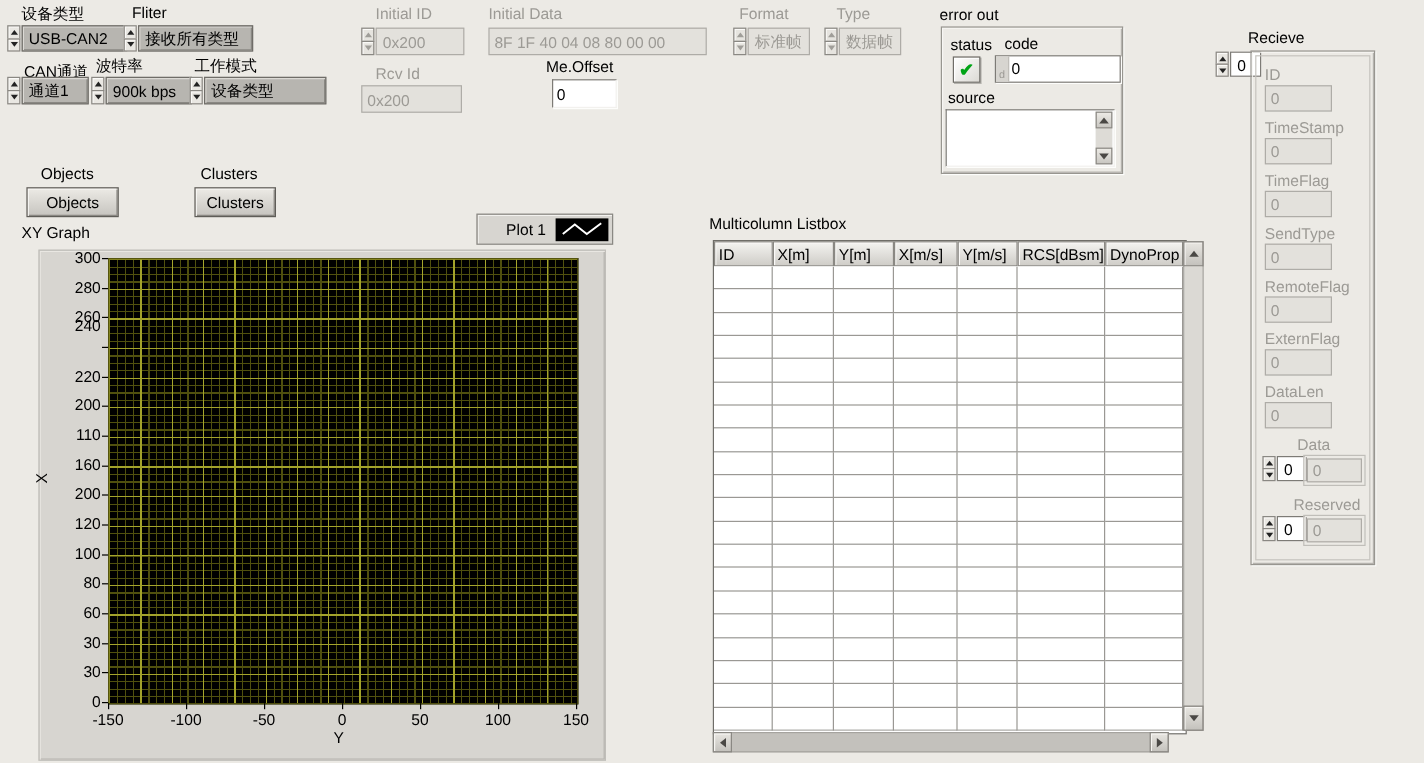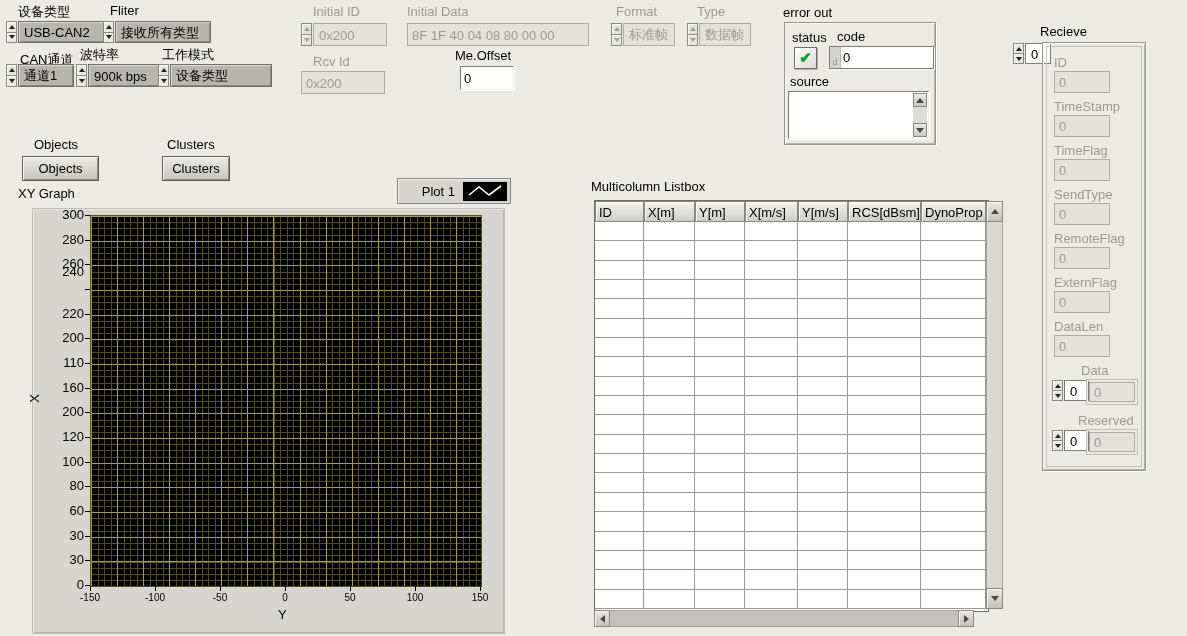--- a/index.html
+++ b/index.html
@@ -33,21 +33,21 @@
   
   .graph-widget{position:absolute;background:#d7d5d0;border:1px solid #c0beb9;box-shadow:inset 1px 1px 0 #e9e7e2, inset -1px -1px 0 #b5b3ae;}
   .plotarea{position:absolute;background-color:#000;border:1px solid #55550f;
     background-image:
       repeating-linear-gradient(to right,#a3a32b 0px,#a3a32b 1px,transparent 1px,transparent 26.07px),
       repeating-linear-gradient(to bottom,#a3a32b 0px,#a3a32b 1px,transparent 1px,transparent 24.67px),
       repeating-linear-gradient(to right,#50500e 0px,#50500e 1px,transparent 1px,transparent 6.52px),
       repeating-linear-gradient(to bottom,#50500e 0px,#50500e 1px,transparent 1px,transparent 6.17px);
   }
   .ytick-label{position:absolute;width:42px;text-align:right;font-size:13px;color:#000;}
-  .xtick-label{position:absolute;width:56px;text-align:center;font-size:10px;color:#000;}
+  .xtick-label{position:absolute;width:56px;text-align:center;font-size:13px;color:#000;}
   .ytick-mark{position:absolute;width:5px;height:1px;background:#000;}
   .xtick-mark{position:absolute;width:1px;height:5px;background:#000;}
   .legend{position:absolute;background:#d7d5d0;border:1px solid #8a8883;box-shadow:inset 1px 1px 0 #f3f2ef;display:flex;align-items:center;justify-content:flex-end;padding:0 3px;}
   .legend .swatch{width:44px;height:19px;background:#000;margin-left:8px;display:flex;align-items:center;justify-content:center;}
   
   .mcl-border{position:absolute;border:1px solid #6f6d68;background:#fff;}
   .mcl-header{position:absolute;display:flex;}
   .hcell{background:linear-gradient(180deg,#f4f3f0 0%,#cfcdc8 100%);border:1px solid #8a8883;box-shadow:inset 1px 1px 0 #fbfaf8;font-size:13px;padding:1px 3px 0 3px;display:flex;align-items:center;white-space:nowrap;overflow:hidden;box-sizing:border-box;}
   .mcl-body{position:absolute;background:#fff;overflow:hidden;}
   .mcl-row{display:flex;box-sizing:border-box;}

